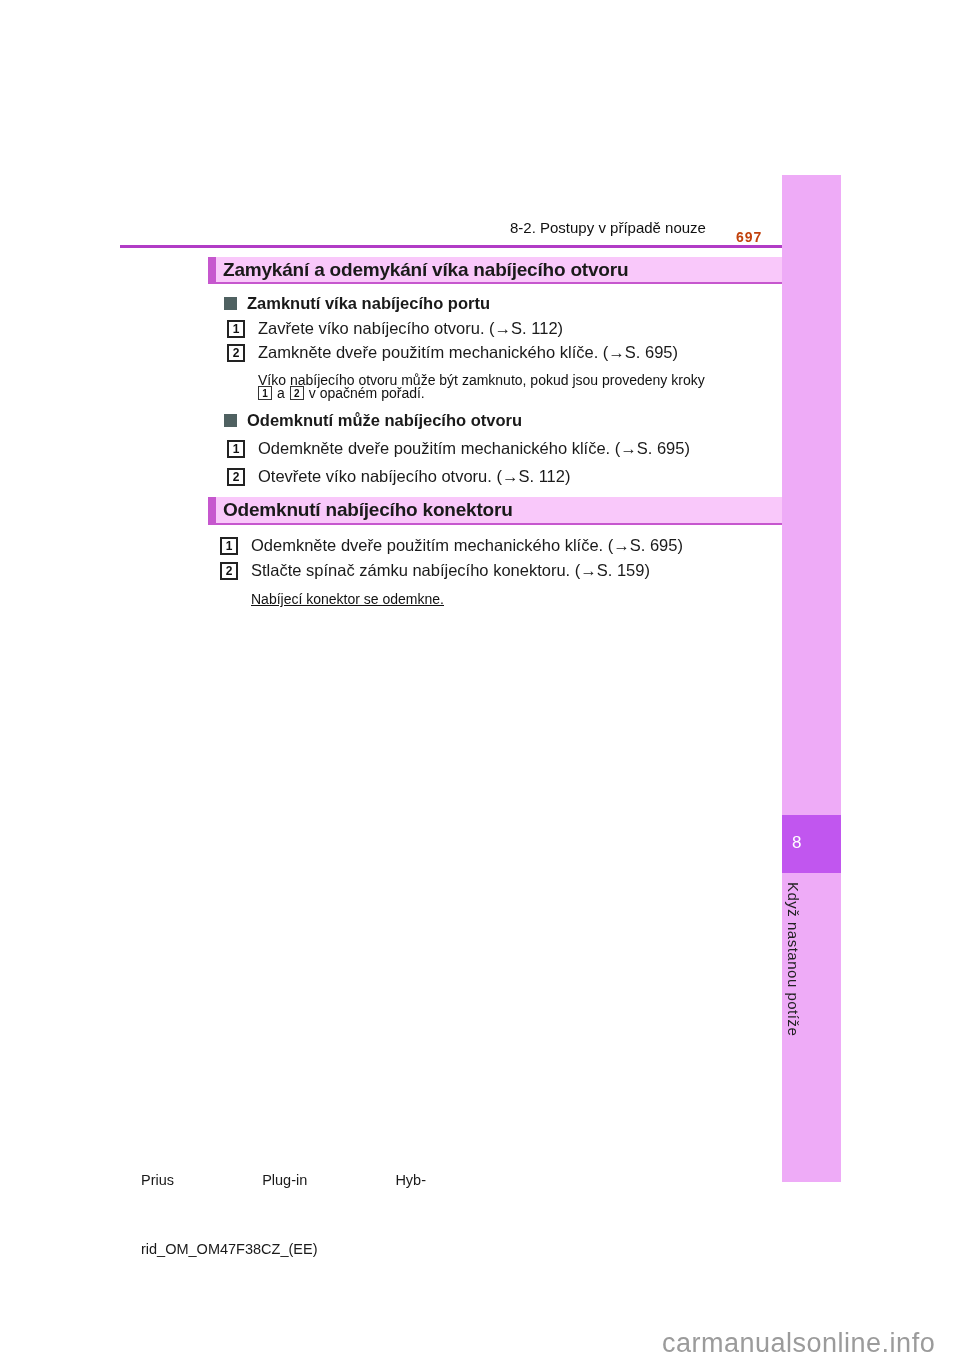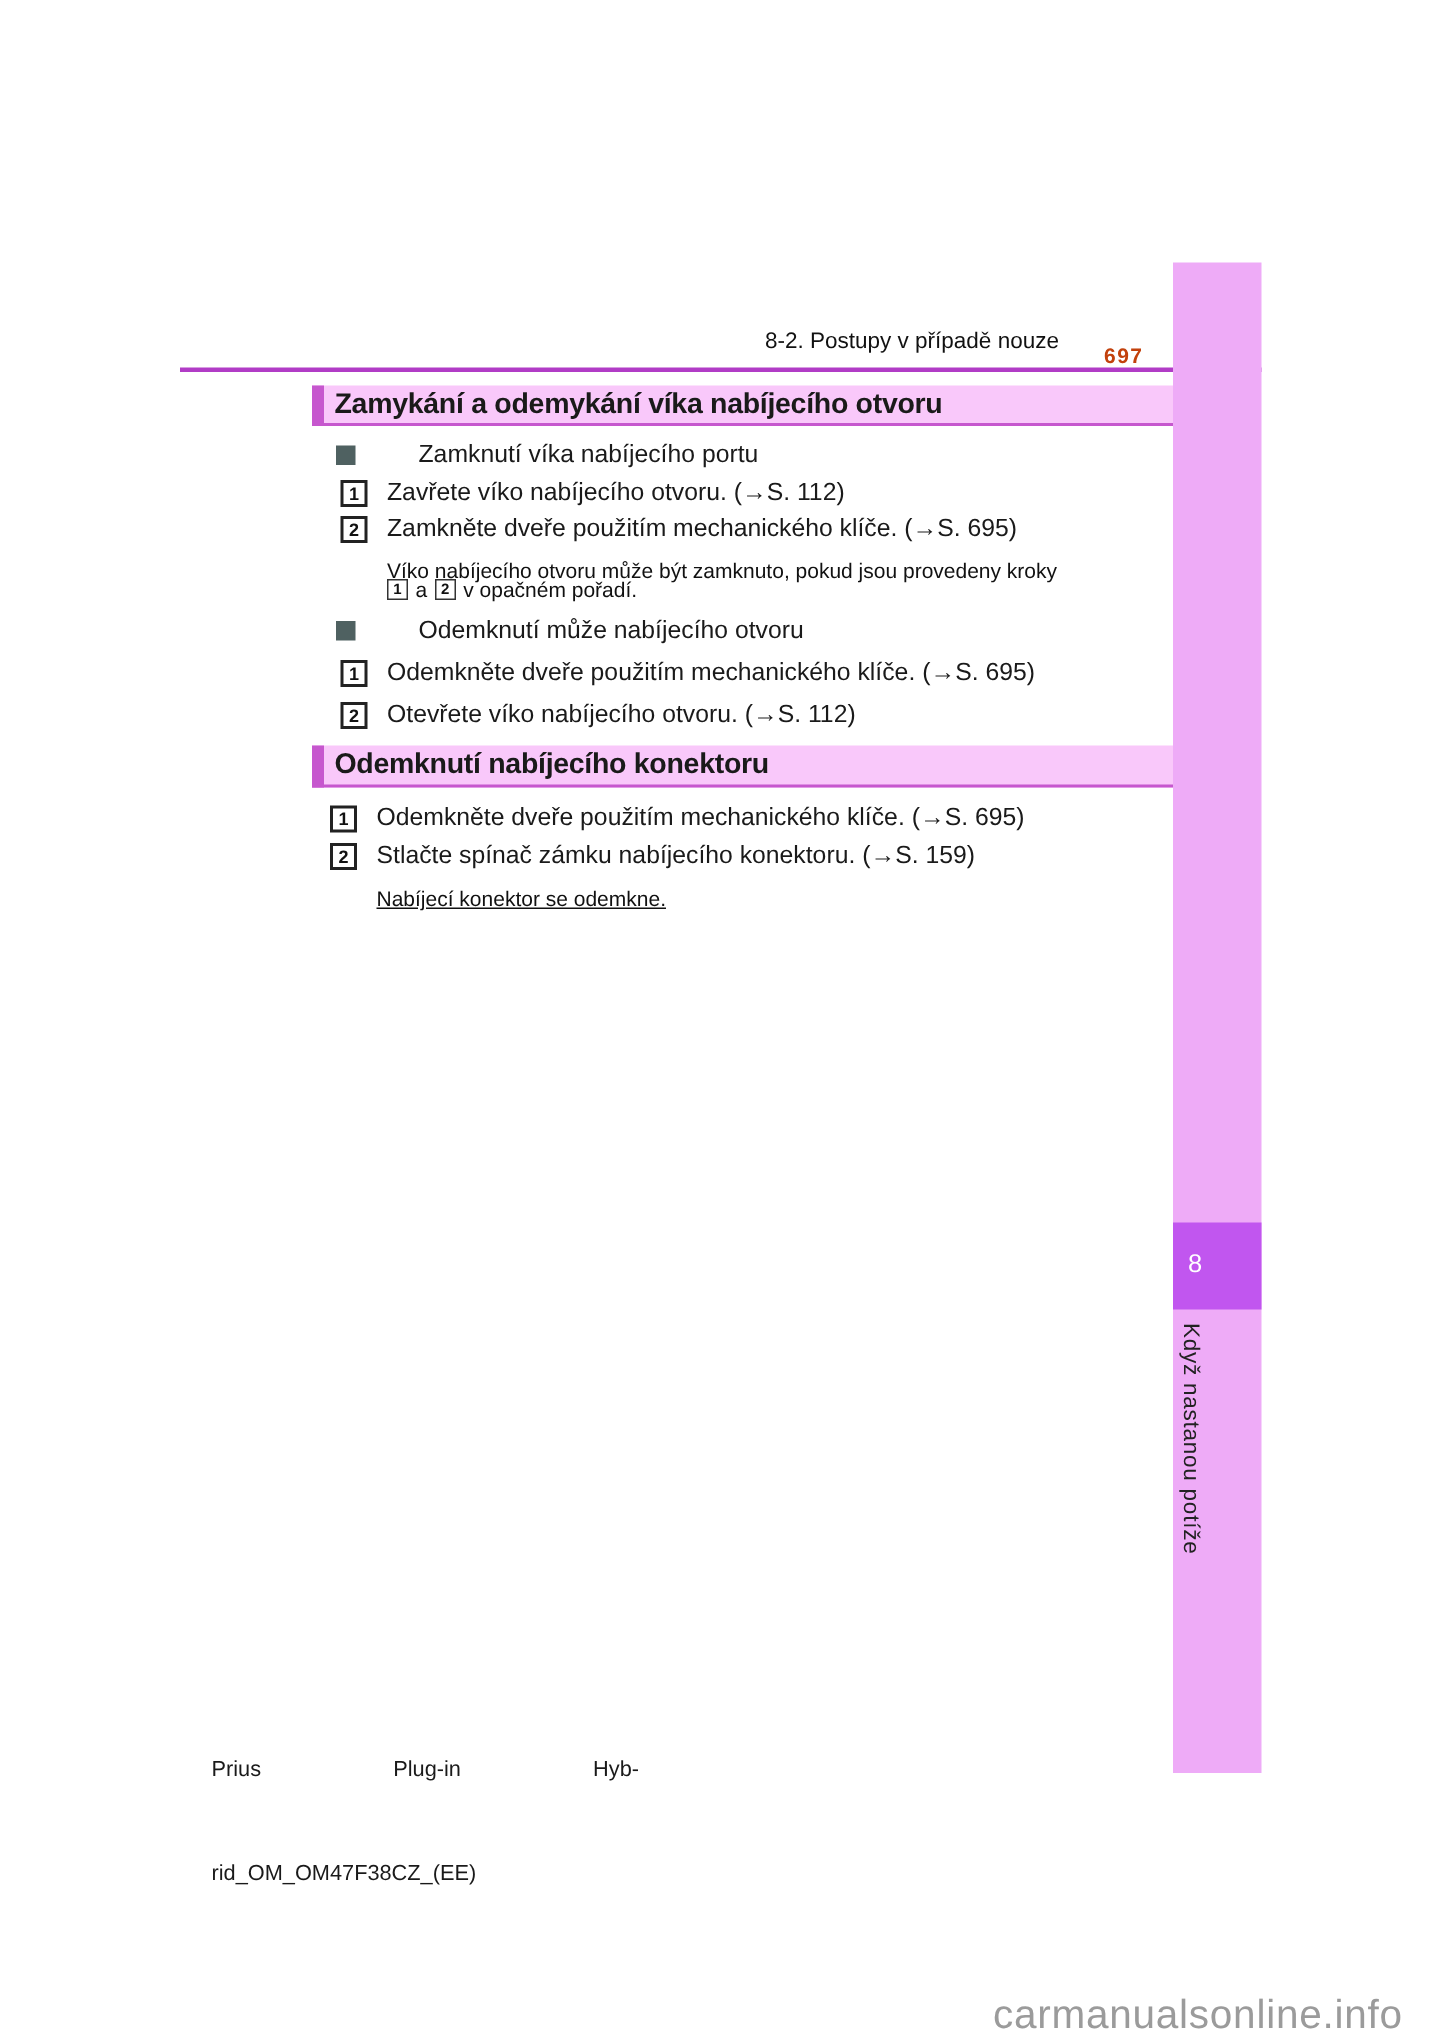--- a/index.html
+++ b/index.html
@@ -30,21 +30,21 @@
     border-bottom:2px solid var(--header-accent);
     border-right:2px solid var(--header-accent);
     display:flex;align-items:center;padding-left:7px;
   }
   .sec-bar .sec-title{font-size:19px;font-weight:bold;white-space:nowrap;letter-spacing:-0.2px;}
   .sec-bar1{top:257px;}
   .sec-bar2{top:497px;height:28px;}
   
   .sub-head{display:flex;align-items:center;left:224px;white-space:nowrap;}
   .sub-head .sq{width:13px;height:13px;background:var(--bullet);margin-right:10px;flex:0 0 auto;}
-  .sub-head .sub-label{font-size:16.5px;font-weight:normal;margin-left:32px;}
+  .sub-head .sub-label{font-size:16.5px;font-weight:bold;}
   
   .step{display:flex;align-items:center;white-space:nowrap;}
   .step .nbox{
     width:18px;height:18px;border:2px solid #222;background:#fff;
     display:flex;align-items:center;justify-content:center;
     font-size:12px;font-weight:bold;flex:0 0 auto;margin-right:13px;color:#111;
   }
   .step .stext{font-size:16.5px;}
   .indent1{left:227px;}
   .indent2{left:220px;}

